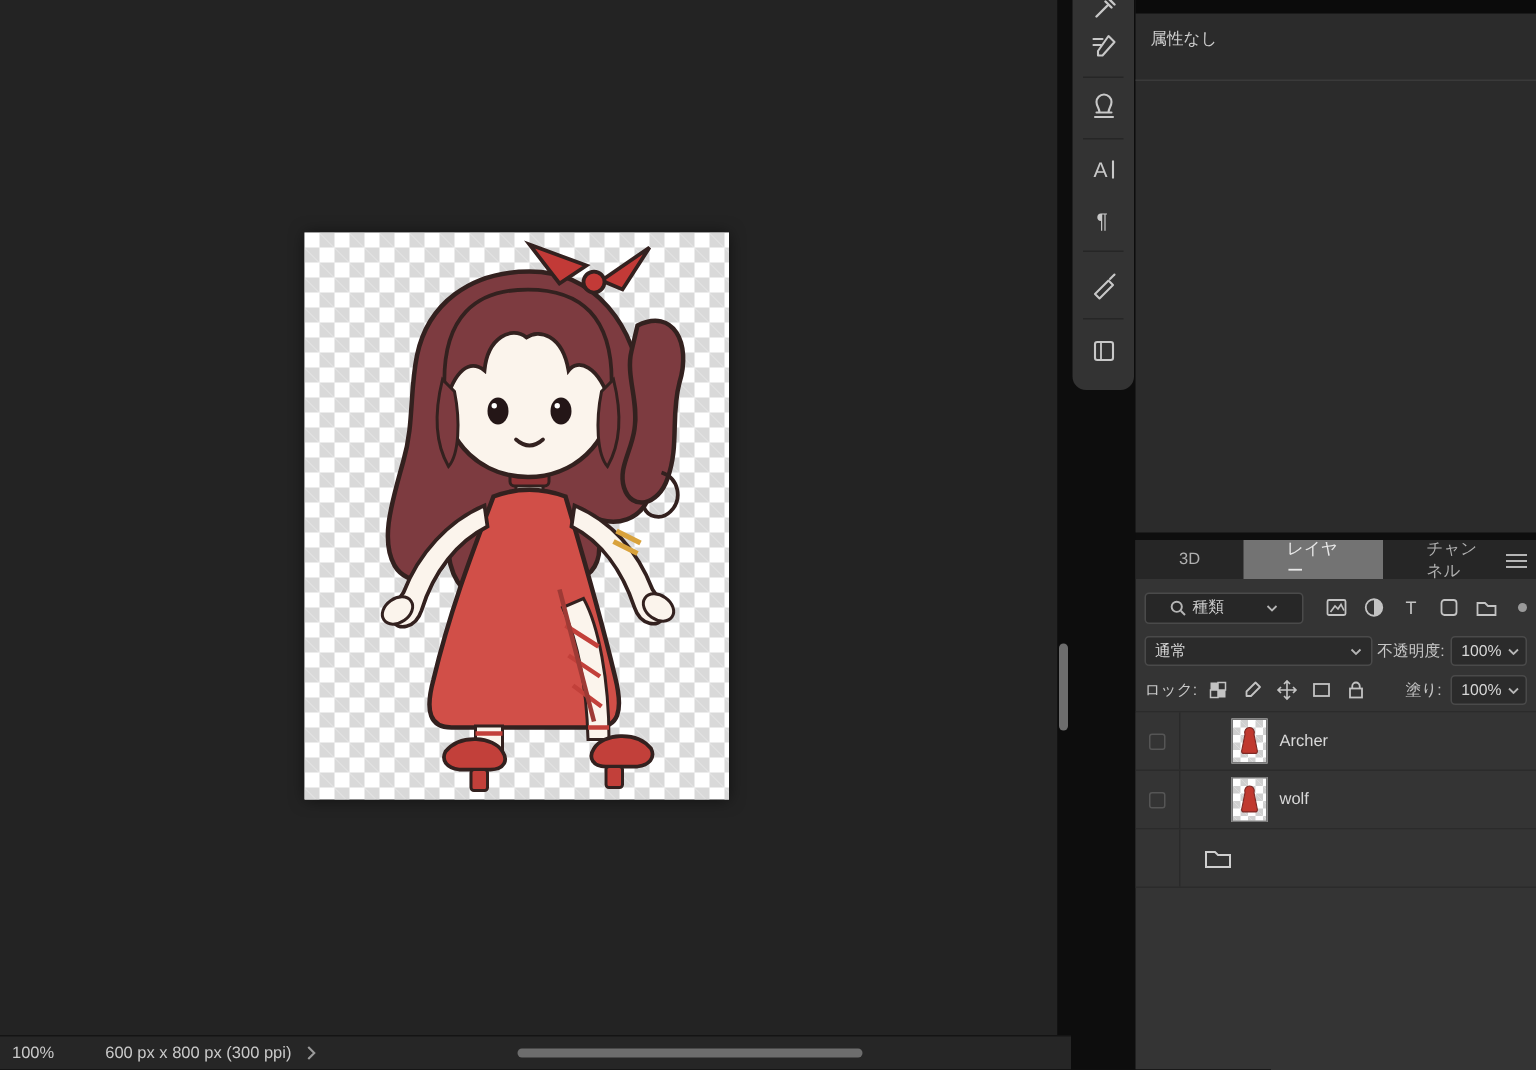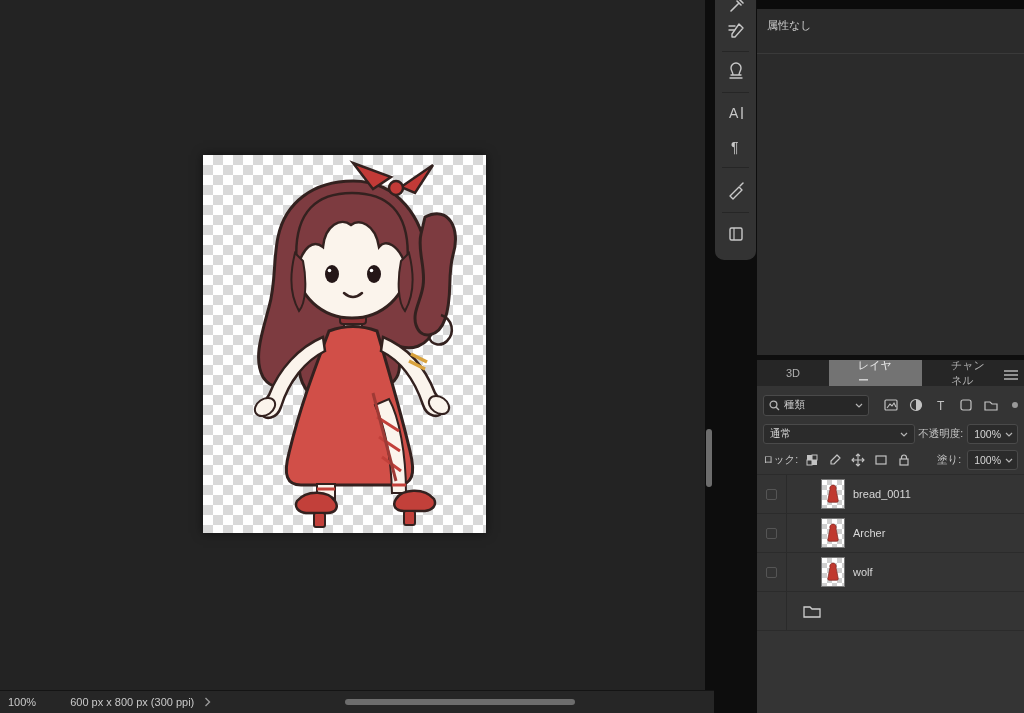--- a/index.html
+++ b/index.html
@@ -38,21 +38,21 @@
 
   .layers-panel { position:absolute; left:757px; top:360px; width:267px; height:353px; background:#343434; overflow:hidden; }
   .tabbar { height:26px; background:#262626; display:flex; align-items:stretch; position:relative; }
   .tab { padding:0 29px; font-size:11px; color:#b0b0b0; display:flex; align-items:center; cursor:pointer; }
   .tab.active { background:#737373; color:#e8e8e8; }
   .panel-menu { position:absolute; right:6px; top:7px; cursor:pointer; }
 
   .ctl-row { display:flex; align-items:center; margin:0 6px; font-size:10.5px; color:#c6c6c6; }
   .ctl-row.filter { margin-top:8px; height:22px; }
   .searchbox { width:106px; height:21px; background:#272727; border:1px solid #4a4a4a; border-radius:3px;
-    display:flex; align-items:center; padding:0 5px; gap:4px; cursor:pointer;font-family:Liberation Mono, monospace; }
+    display:flex; align-items:center; padding:0 16px; gap:4px; cursor:pointer;font-family:Liberation Mono, monospace; }
   .searchbox .lbl { flex:1; color:#cfcfcf; }
   .filter-icons { display:flex; align-items:center; gap:9px; margin-left:10px; flex:1; justify-content:flex-end; }
   .filter-dot { width:6px; height:6px; border-radius:50%; background:#9a9a9a; margin-left:4px; }
 
   .ctl-row.blend { margin-top:8px; height:20px; }
   .dropdown { height:20px; background:#2b2b2b; border:1px solid #4a4a4a; border-radius:3px;
     display:flex; align-items:center; padding:0 6px; gap:20px; cursor:pointer; color:#d6d6d6; }
   .dd-mode { width:152px; }
   .dd-mode .lbl { flex:1; }
   .num-box { height:20px; background:#2b2b2b; border:1px solid #4a4a4a; border-radius:3px;
@@ -298,32 +298,20 @@
         <span>100%</span>
         <svg width="8" height="5" viewBox="0 0 8 5">
             <path d="M1,1 L4,4 L7,1" stroke="#b5b5b5" stroke-width="1.2" fill="none"></path>
           </svg>
       </div>
     </div>
 
     <div class="layer-list">
 
 
-      <div class="layer-row">
-        <div class="eye-well">
-            <span class="eye-empty"></span>
-          </div>
-        <div class="lyr-indent"></div>
-        <div class="thumb">
-          <svg width="18" height="24" viewBox="0 0 24 30">
-              <path d="M12,3 C9,3 7,6 8,9 L5,24 Q5,26 7,26 L17,26 Q19,26 19,24 L16,9 C17,6 15,3 12,3 Z" fill="#c0392f" stroke="#7e2a26" stroke-width="1"></path>
-            </svg>
-        </div>
-        <span class="layer-name">bread_0011</span>
-      </div>
 
       <div class="layer-row">
         <div class="eye-well">
             <span class="eye-empty"></span>
           </div>
         <div class="lyr-indent"></div>
         <div class="thumb">
           <svg width="18" height="24" viewBox="0 0 24 30">
               <path d="M12,3 C9,3 7,6 8,9 L5,24 Q5,26 7,26 L17,26 Q19,26 19,24 L16,9 C17,6 15,3 12,3 Z" fill="#c0392f" stroke="#7e2a26" stroke-width="1"></path>
             </svg>

